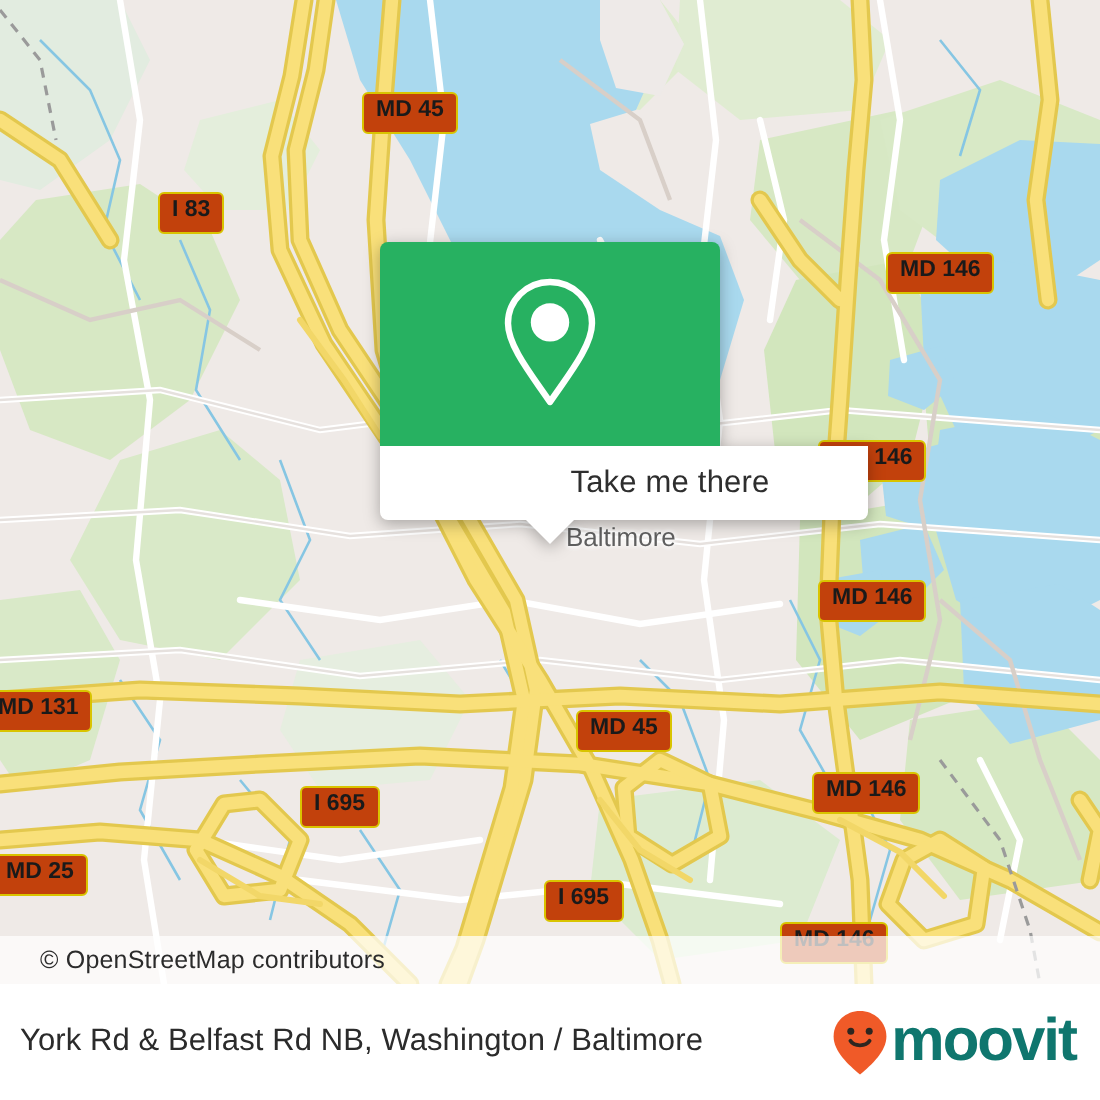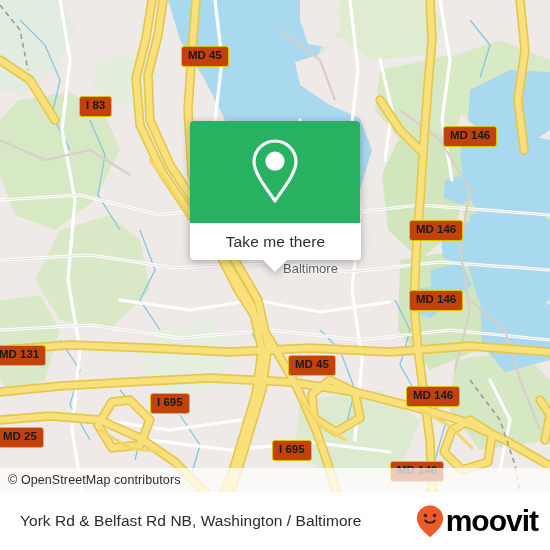--- a/index.html
+++ b/index.html
@@ -15,21 +15,21 @@
   .map{position:absolute;left:0;top:0;width:550px;height:492px;overflow:hidden;background:#efeae7;}
   .map svg{display:block;}
 
   
   .attrib{
     position:absolute;left:0;bottom:0;width:550px;height:24px;
     background:rgba(255,255,255,0.72);
     display:flex;align-items:center;
   }
   .attrib span{
-    font-size:12.5px;color:#2b2b2b;padding-left:8px;letter-spacing:0.1px;
+    font-size:12.5px;color:#2b2b2b;padding-left:20px;letter-spacing:0.1px;
   }
 
   
   .shield{
     position:absolute;
     background:#c2410c;
     border:1.6px solid #d9c400;
     border-radius:3px;
     color:#1a1a1a;
     font-size:11.5px;
@@ -53,51 +53,51 @@
     position:absolute;left:190px;top:121px;width:170px;height:139px;
     filter:drop-shadow(0 2px 4px rgba(0,0,0,0.30));
   }
   .card-green{
     position:absolute;left:0;top:0;width:170px;height:102px;
     background:#27b161;
     border-radius:4px 4px 0 0;
     display:flex;align-items:center;justify-content:center;
   }
   .card-white{
-    position:absolute;left:0;top:102px;width:171px;height:37px;
+    position:absolute;left:0;top:102px;width:198px;height:37px;
     background:#ffffff;
     border-radius:0 0 4px 4px;
-    display:flex;align-items:center;justify-content:center;
+    display:flex;align-items:center;justify-content:center;padding-left:46px;
   }
   .card-white span{
     font-size:15.5px;color:#2e2e2e;letter-spacing:0.1px;
   }
   .card-tail{
     position:absolute;left:72px;top:138px;width:0;height:0;
     border-left:13px solid transparent;
     border-right:13px solid transparent;
     border-top:13px solid #ffffff;
   }
 
   
   .footer{
     position:absolute;left:0;top:492px;width:550px;height:58px;
     background:#ffffff;
     display:flex;align-items:center;justify-content:space-between;
     overflow:hidden;
   }
   .footer-title{
-    font-size:15.5px;color:#2b2b2b;padding-left:20px;white-space:nowrap;
+    font-size:15.5px;color:#2b2b2b;padding-left:10px;white-space:nowrap;
     letter-spacing:0.05px;
   }
   .brand{
     display:flex;align-items:center;padding-right:12px;
   }
   .brand-word{
-    font-size:30px;font-weight:bold;color:#000000;letter-spacing:-1px;
+    font-size:30px;font-weight:bold;color:#0f766e;letter-spacing:-1px;
     line-height:1;margin-left:1px;
   }
 </style>
 </head>
 <body>
 
 <div id="root">
 
   <div class="map">
     <svg width="550" height="492" viewBox="0 0 550 492" xmlns="http://www.w3.org/2000/svg">

